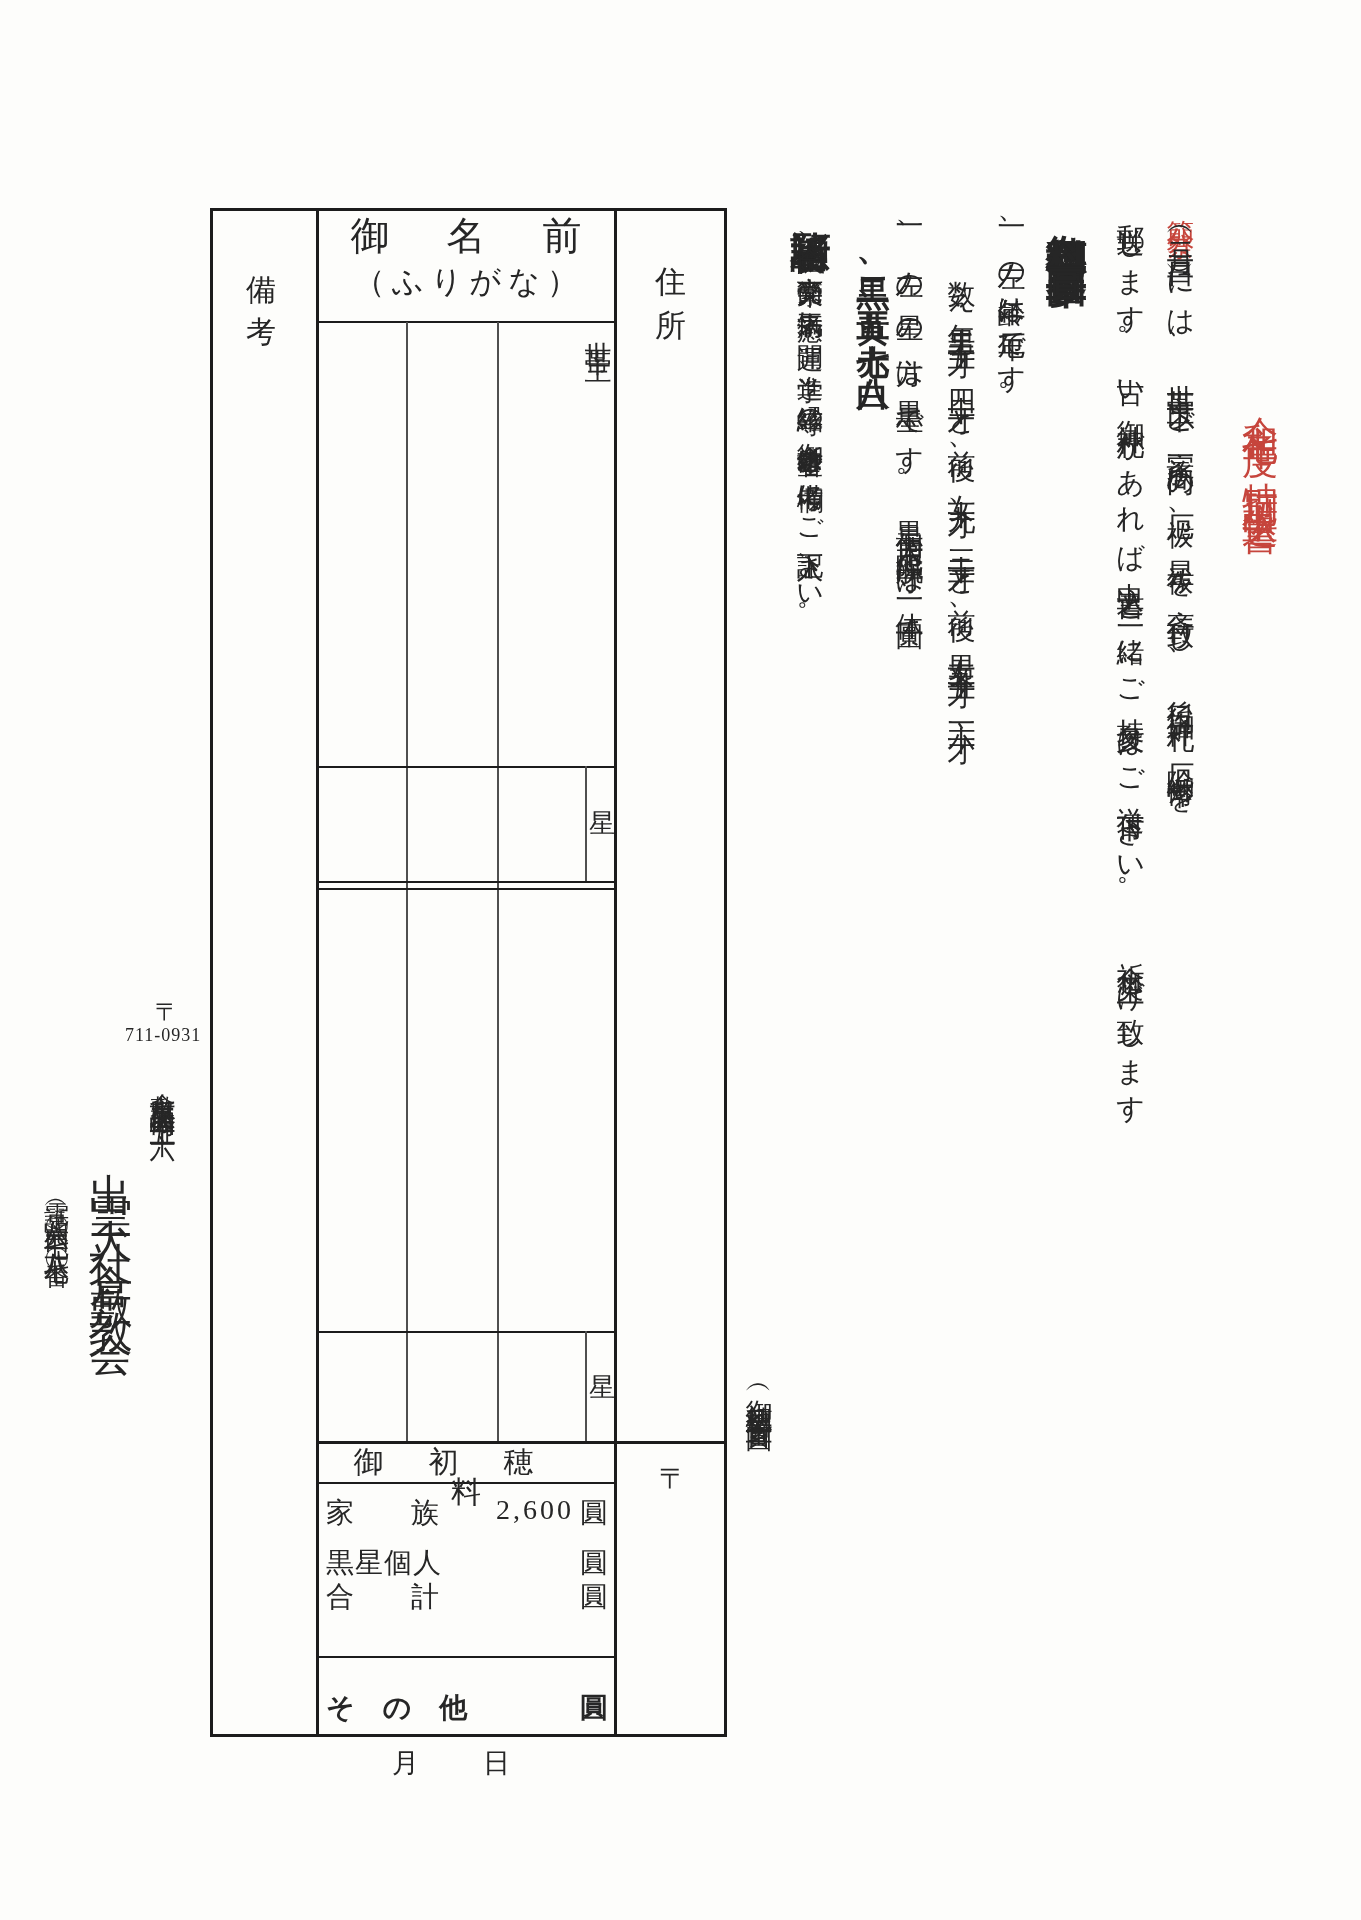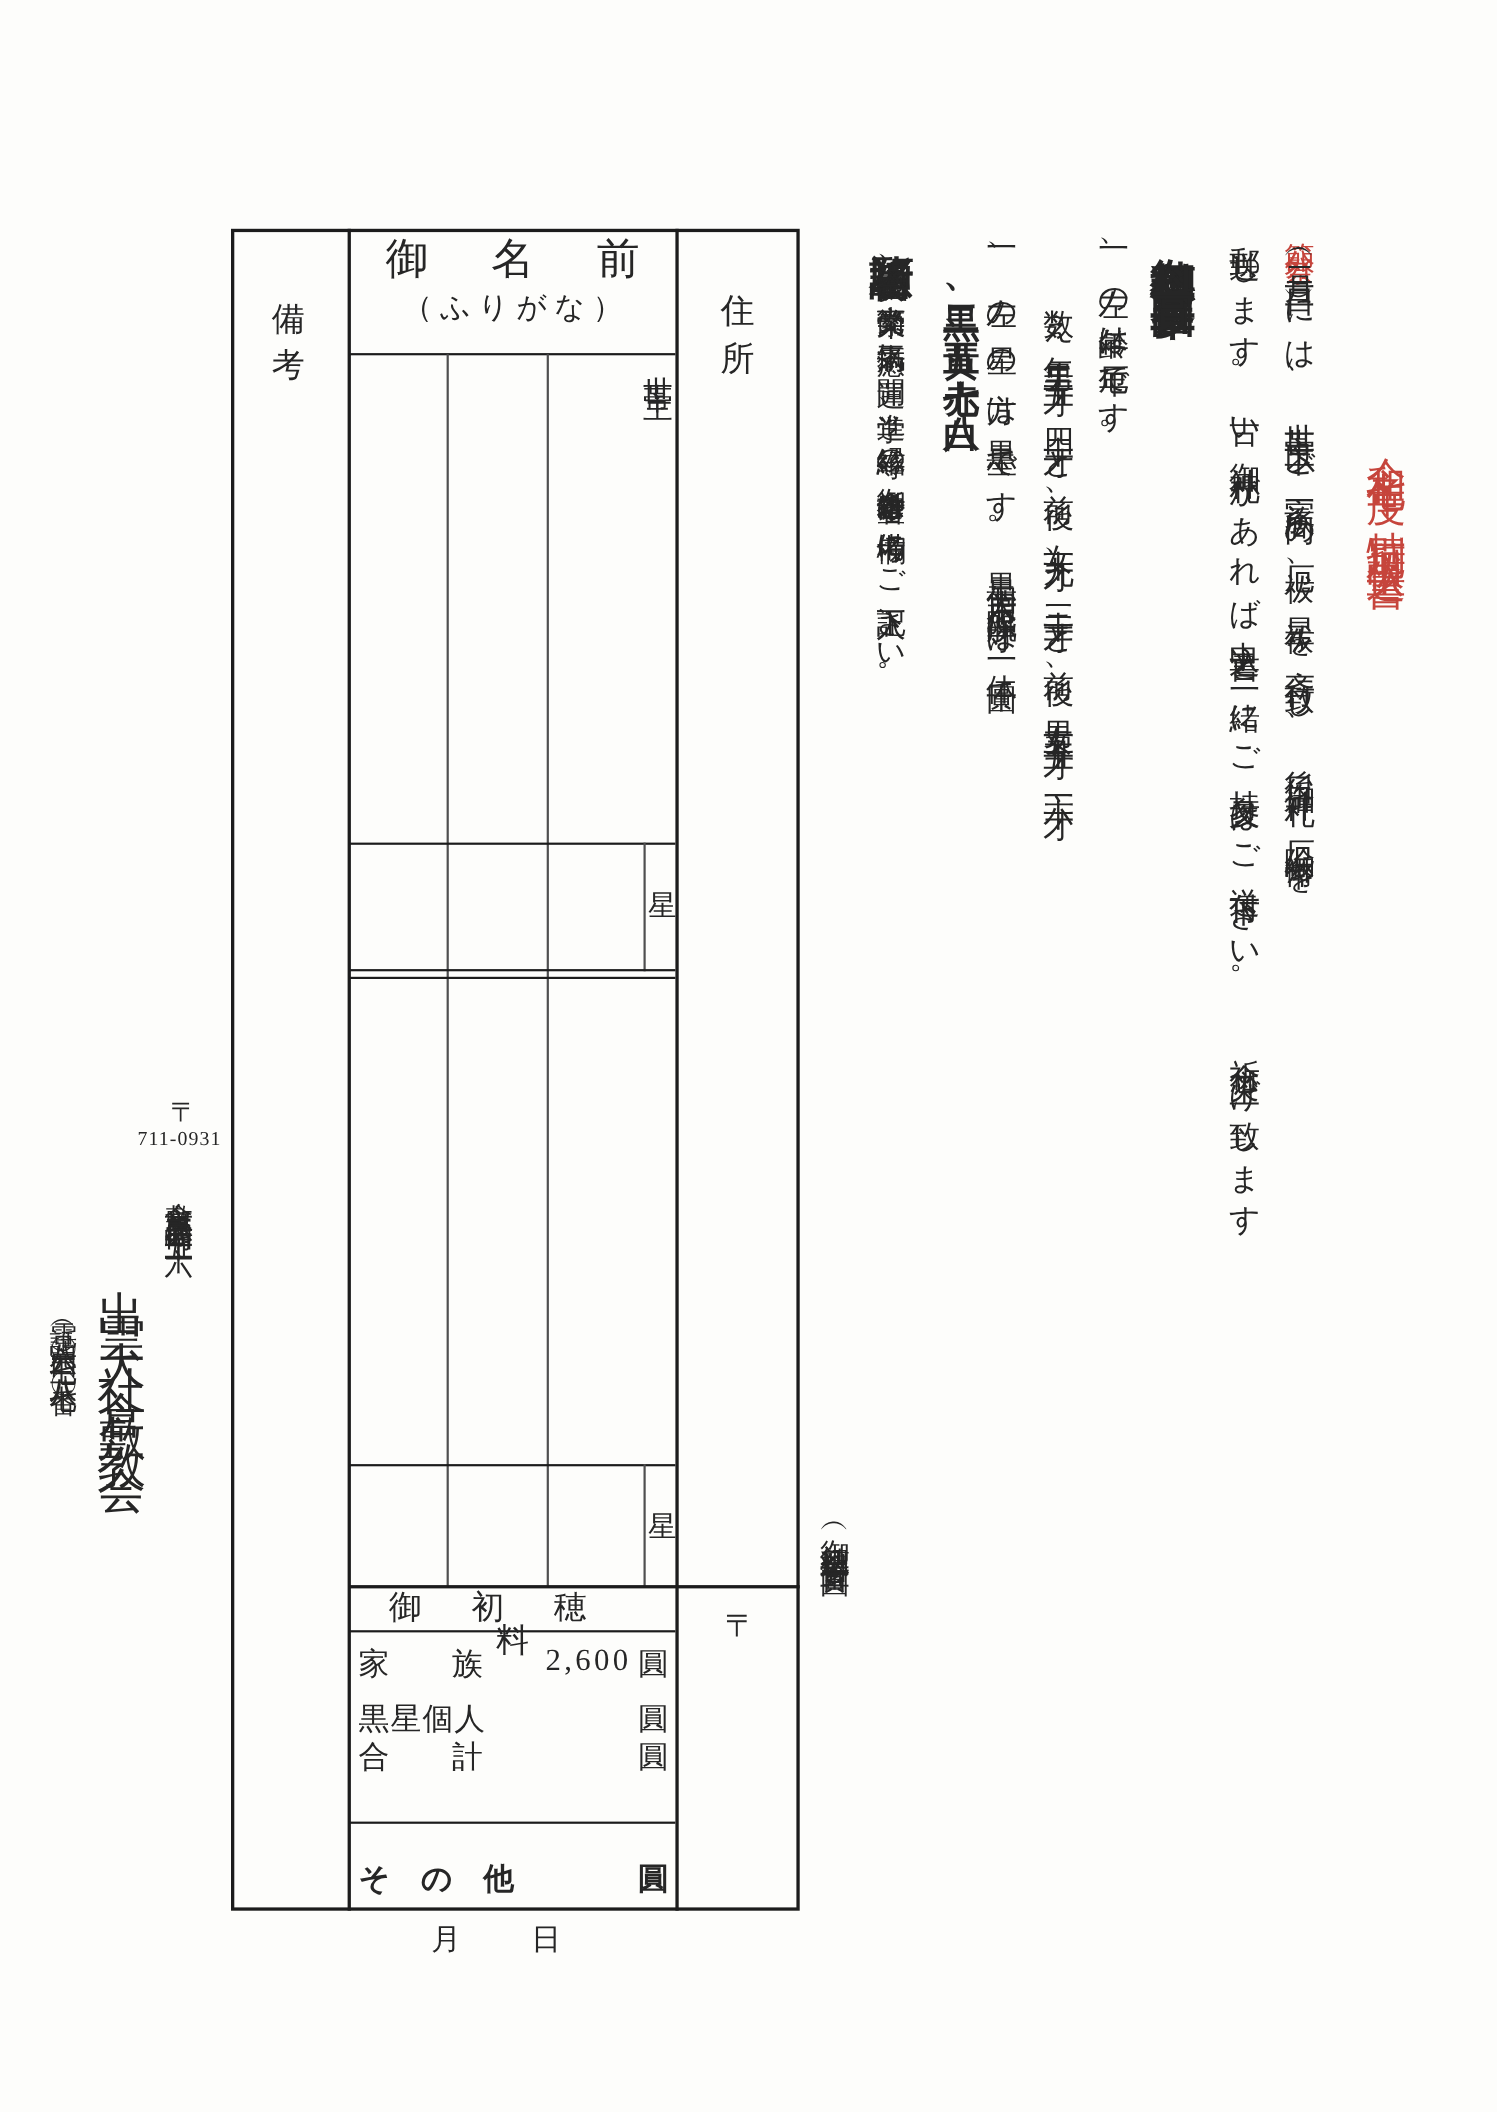--- a/index.html
+++ b/index.html
@@ -78,21 +78,21 @@
 
   <div class="line" style="left:318px; top:1441px; width:409px; height:3px;"></div>
   <div class="line" style="left:318px; top:1482px; width:296px; height:2px;"></div>
   <div class="line" style="left:318px; top:1656px; width:296px; height:2px;"></div>
 
   <div class="v" style="left:246px; top:252px; font-size:30px; letter-spacing:40px;">備考</div>
 
   <div class="h centerband" style="left:318px; top:216px; width:296px; font-size:39px;">
     <span class="sp57">御名前</span>
   </div>
-  <div class="h centerband" style="left:318px; top:266px; width:296px; font-size:27px;">
+  <div class="h centerband" style="left:318px; top:266px; width:296px; font-size:31px;">
     <span class="sp7">（ふりがな）</span>
   </div>
 
   <div class="v" style="left:584px; top:320px; font-size:27px; letter-spacing:7px;">世帯主</div>
 
   <div class="v" style="left:655px; top:243px; font-size:31px; letter-spacing:42px;">住所</div>
 
   <div class="h" style="left:589px; top:811px; font-size:26px;">星</div>
   <div class="h" style="left:589px; top:1375px; font-size:26px;">星</div>
 

